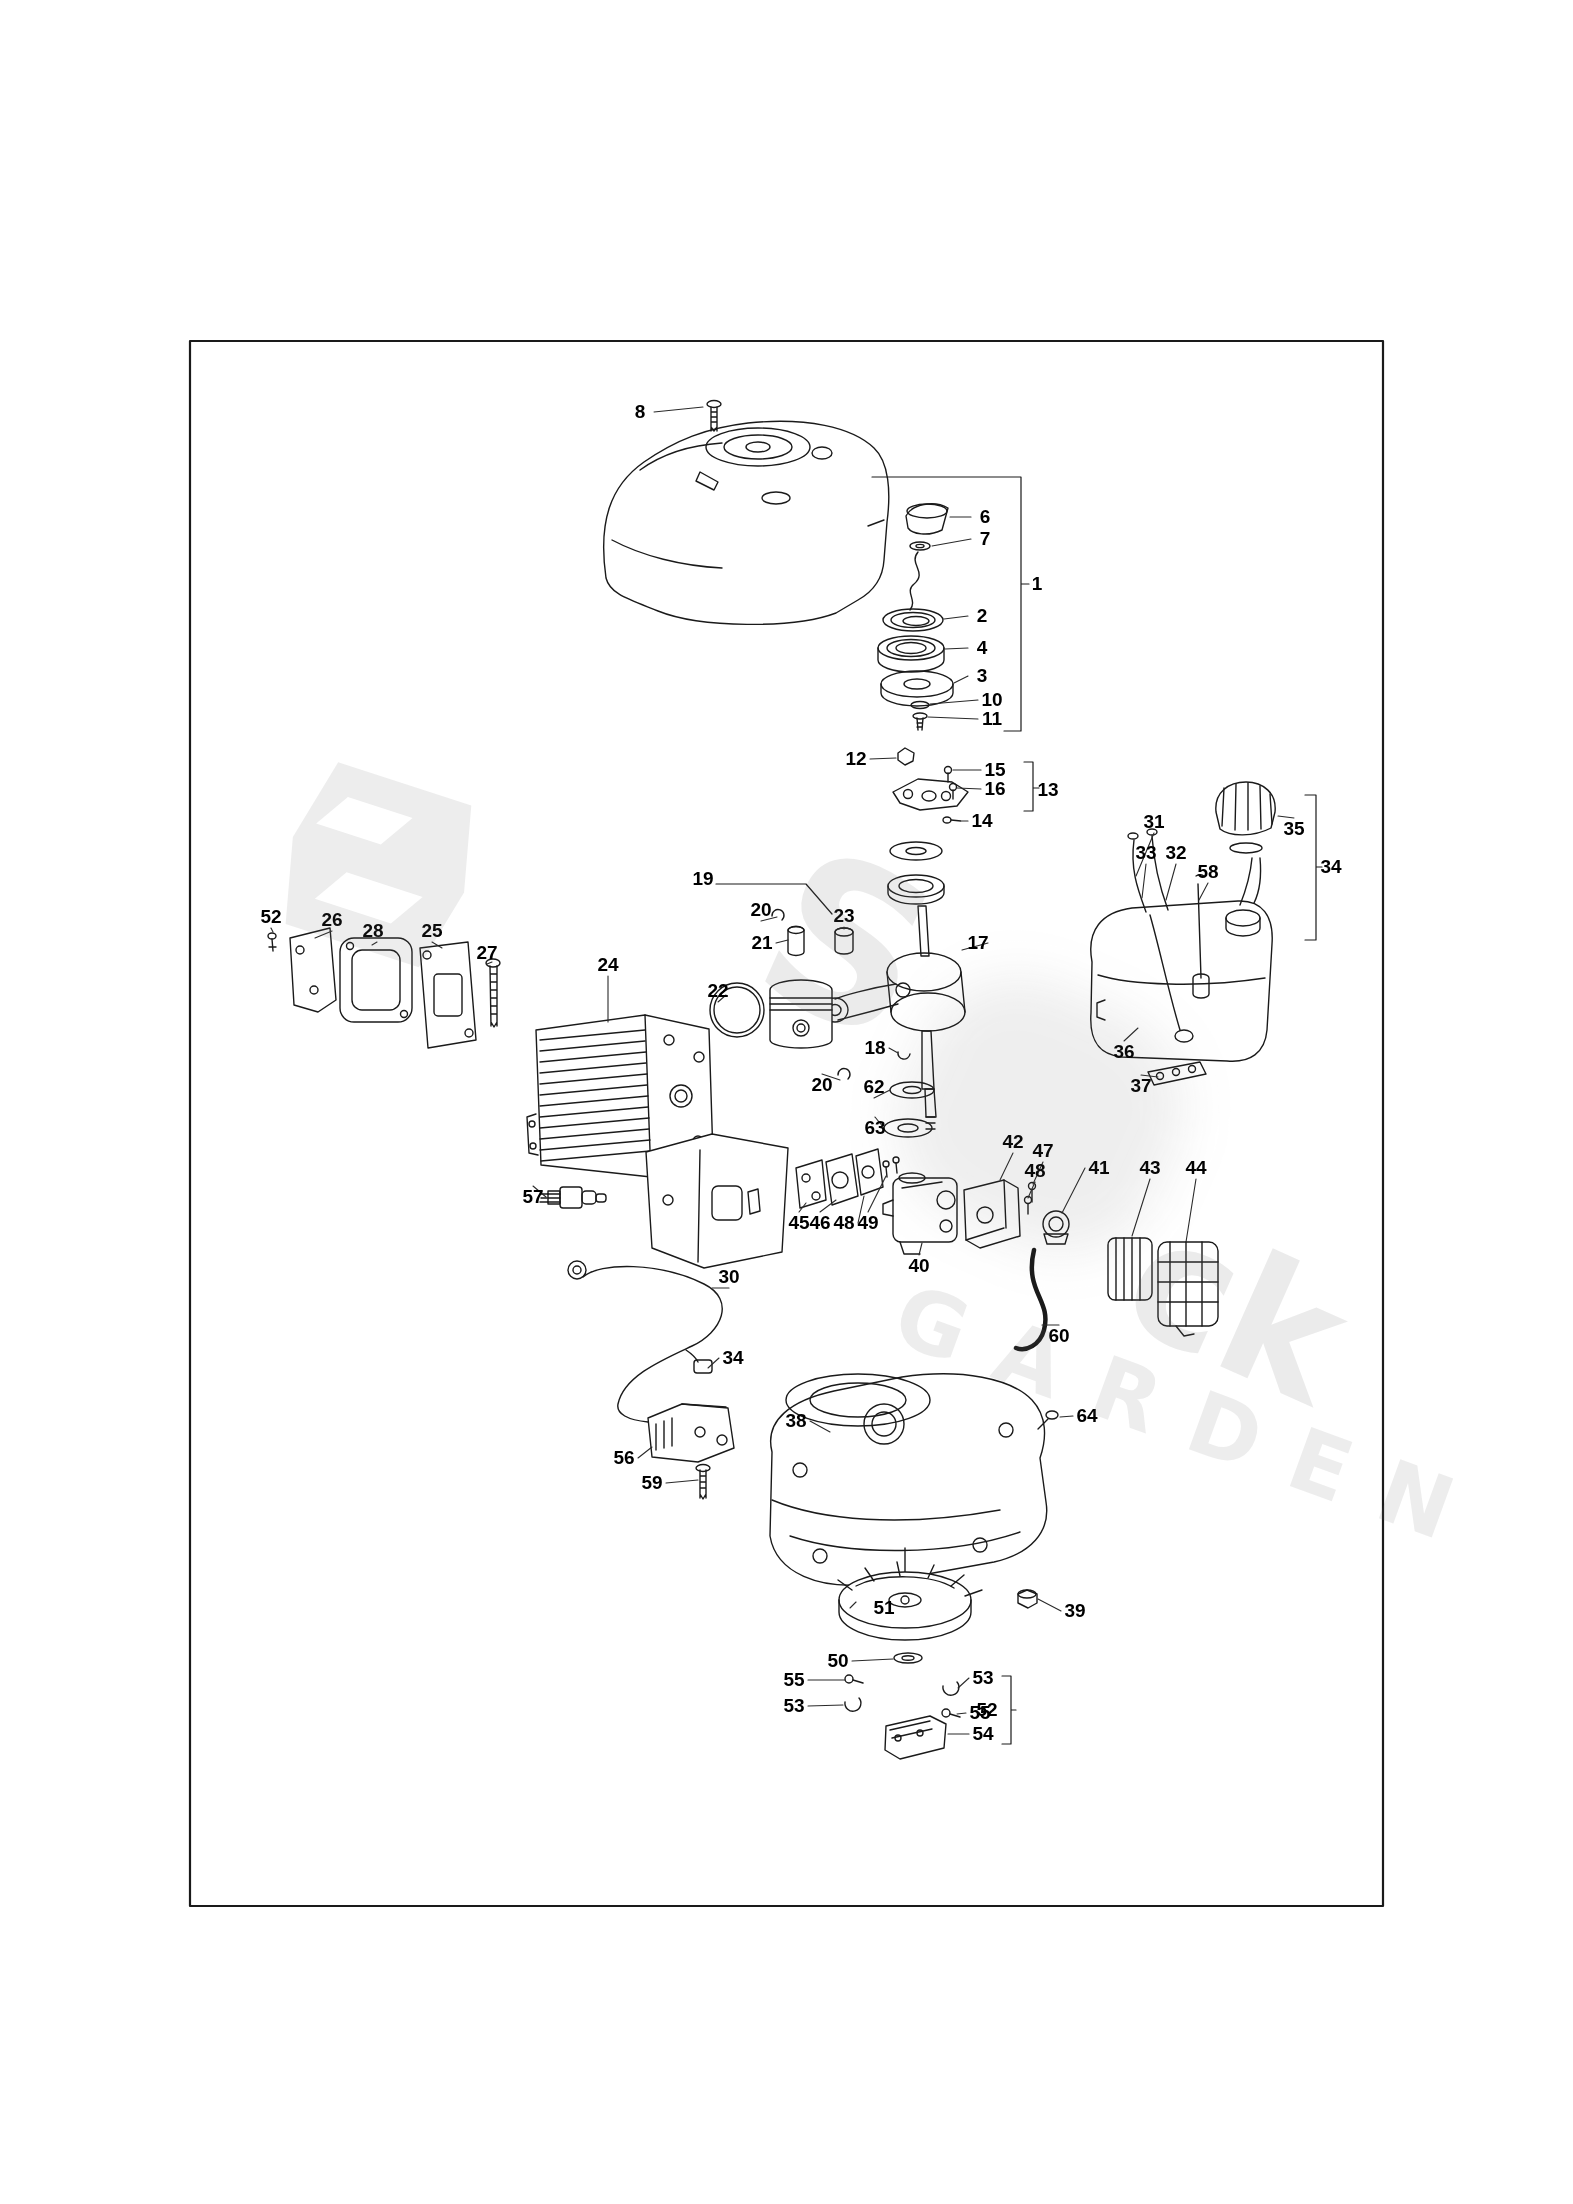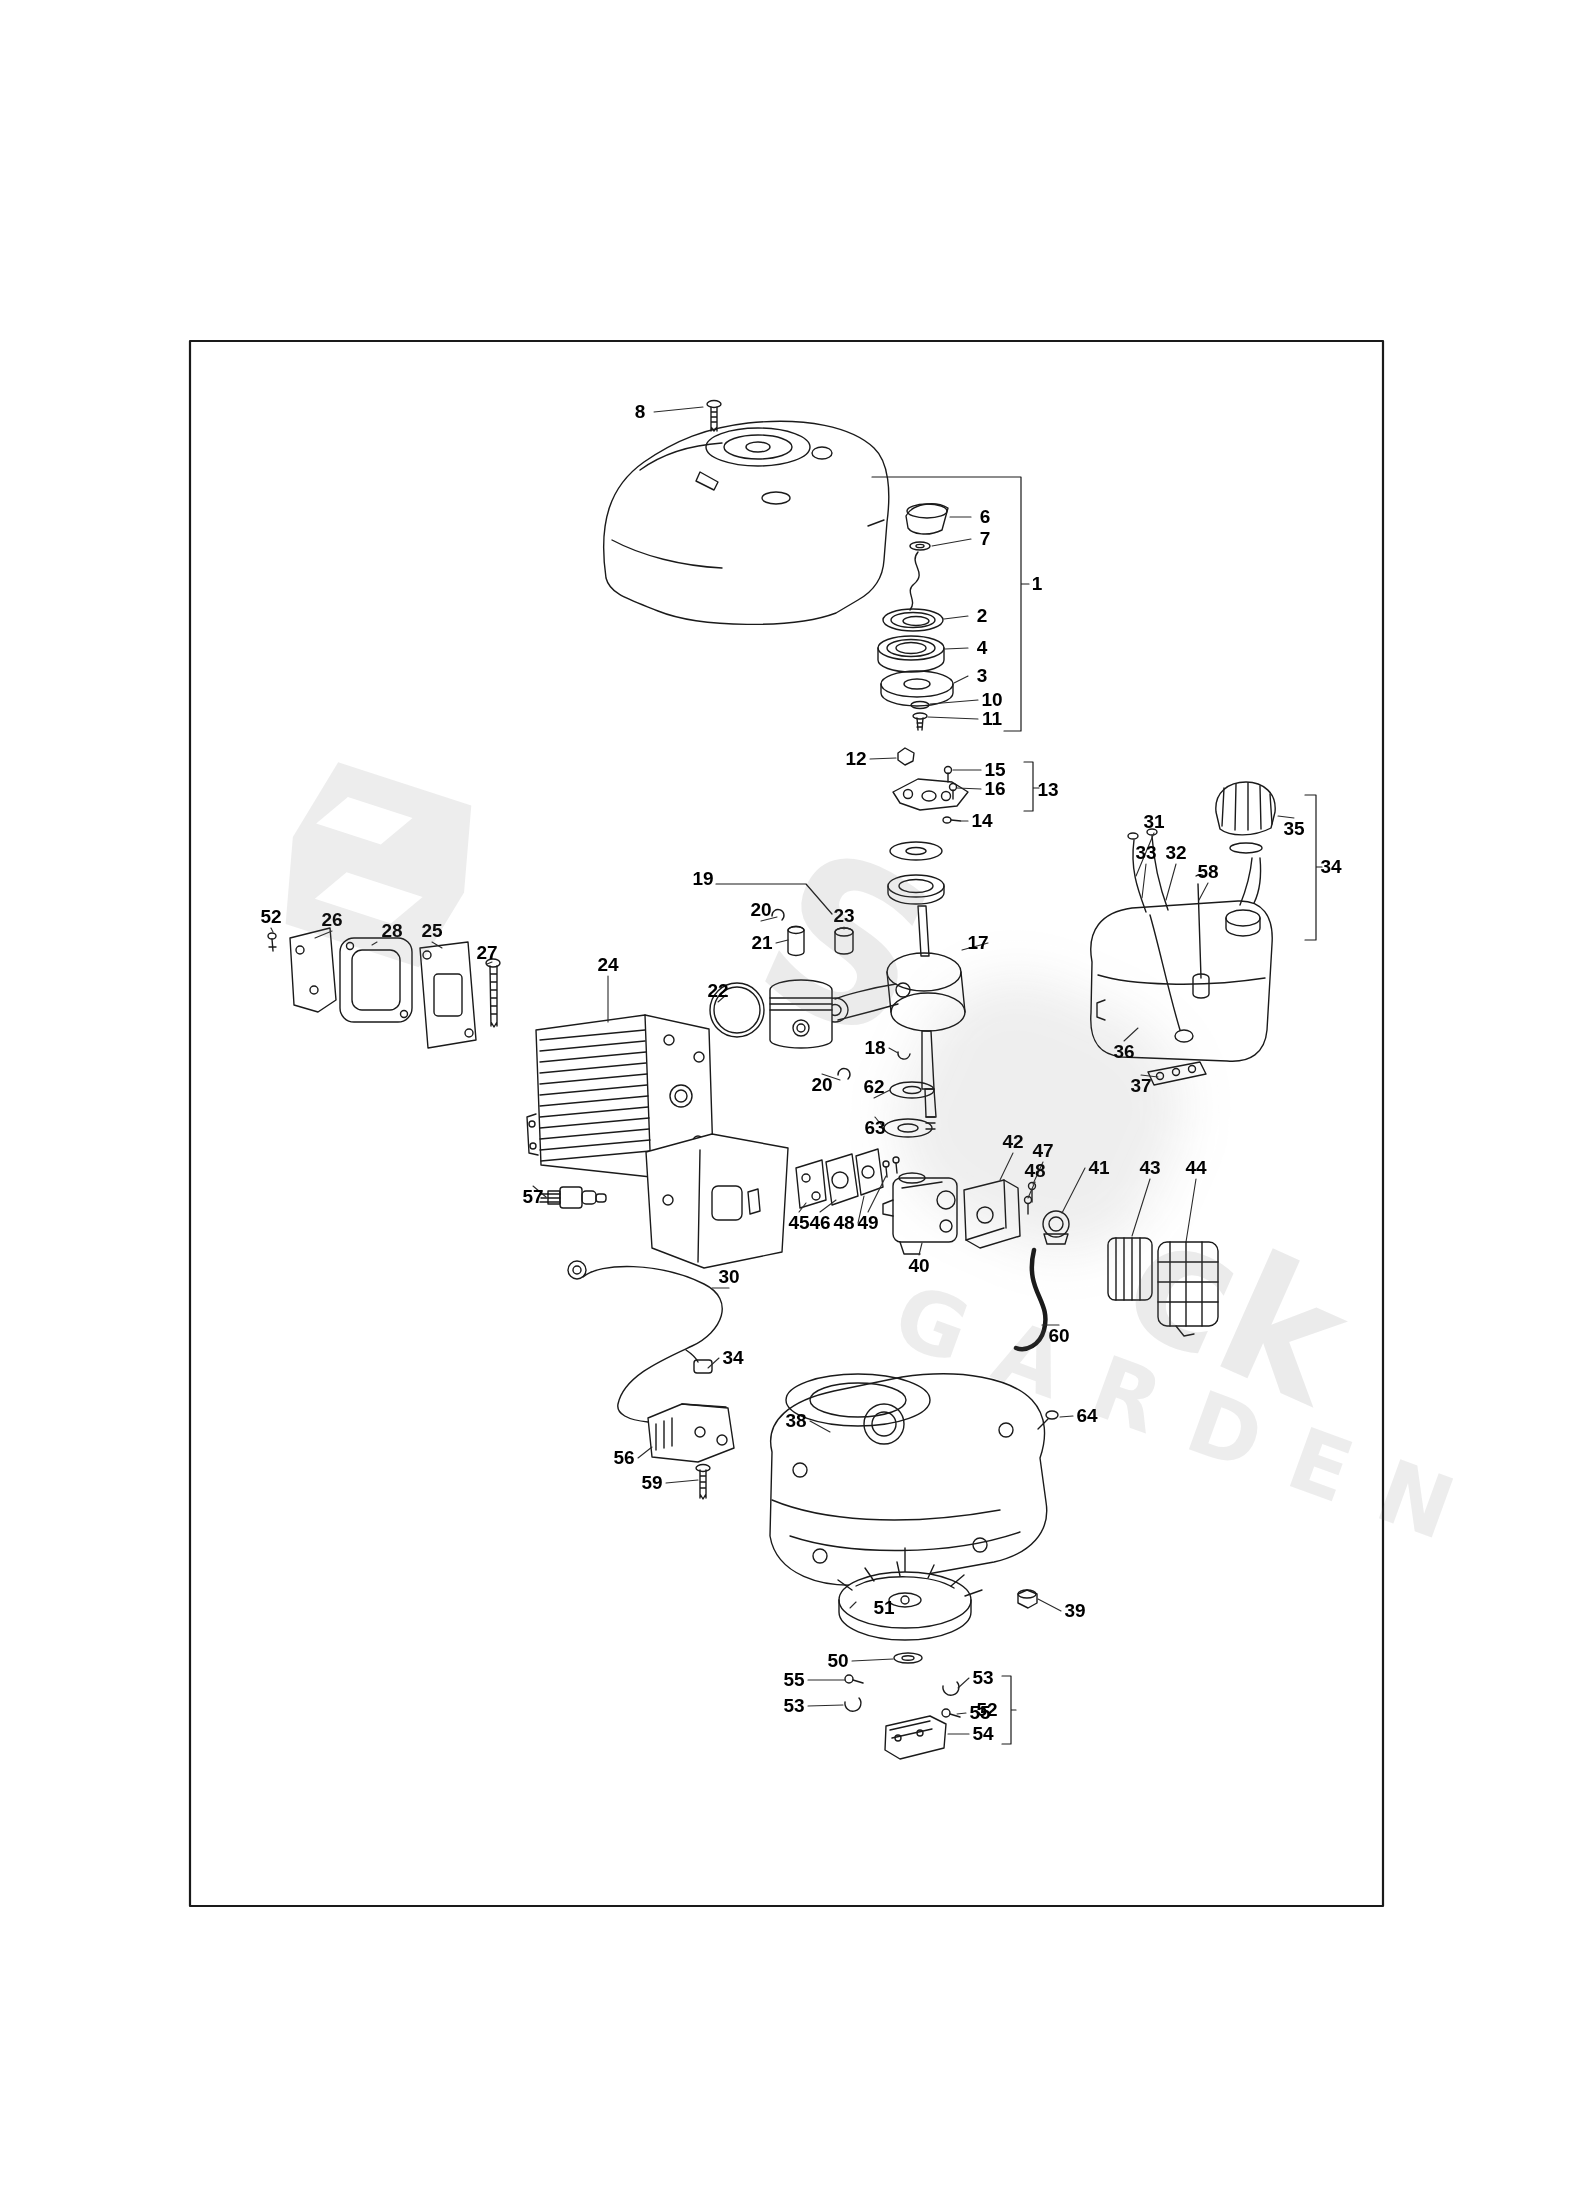--- a/index.html
+++ b/index.html
@@ -426,21 +426,21 @@
       <div class="part-label" style="left: 1208px; top: 872px;">58</div>
       <div class="part-label" style="left: 1294px; top: 829px;">35</div>
       <div class="part-label" style="left: 1331px; top: 867px;">34</div>
       <div class="part-label" style="left: 703px; top: 879px;">19</div>
       <div class="part-label" style="left: 761px; top: 910px;">20</div>
       <div class="part-label" style="left: 762px; top: 943px;">21</div>
       <div class="part-label" style="left: 844px; top: 916px;">23</div>
       <div class="part-label" style="left: 978px; top: 943px;">17</div>
       <div class="part-label" style="left: 271px; top: 917px;">52</div>
       <div class="part-label" style="left: 332px; top: 920px;">26</div>
-      <div class="part-label" style="left: 392px; top: 931px;">28</div>
+      <div class="part-label" style="left: 373px; top: 931px;">28</div>
       <div class="part-label" style="left: 432px; top: 931px;">25</div>
       <div class="part-label" style="left: 487px; top: 953px;">27</div>
       <div class="part-label" style="left: 608px; top: 965px;">24</div>
       <div class="part-label" style="left: 718px; top: 991px;">22</div>
       <div class="part-label" style="left: 875px; top: 1048px;">18</div>
       <div class="part-label" style="left: 822px; top: 1085px;">20</div>
       <div class="part-label" style="left: 874px; top: 1087px;">62</div>
       <div class="part-label" style="left: 875px; top: 1128px;">63</div>
       <div class="part-label" style="left: 1124px; top: 1052px;">36</div>
       <div class="part-label" style="left: 1141px; top: 1086px;">37</div>

